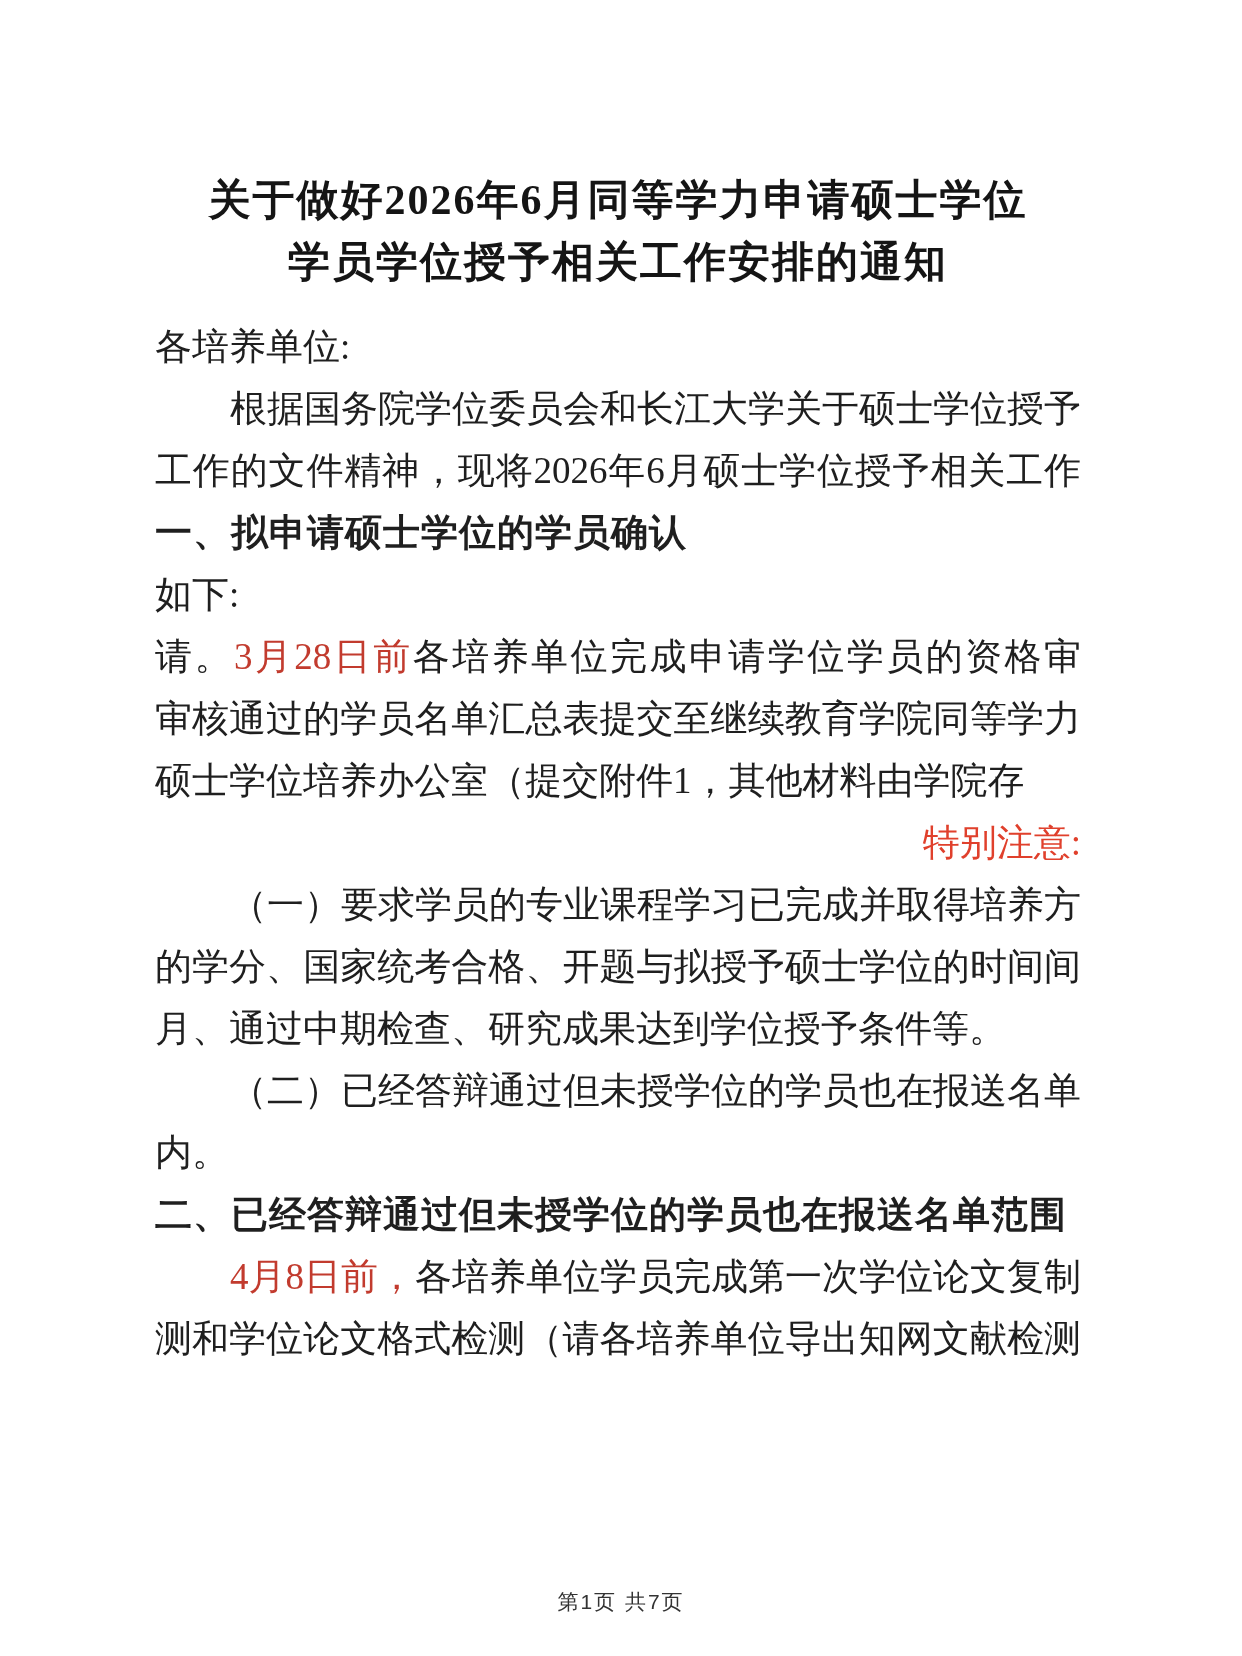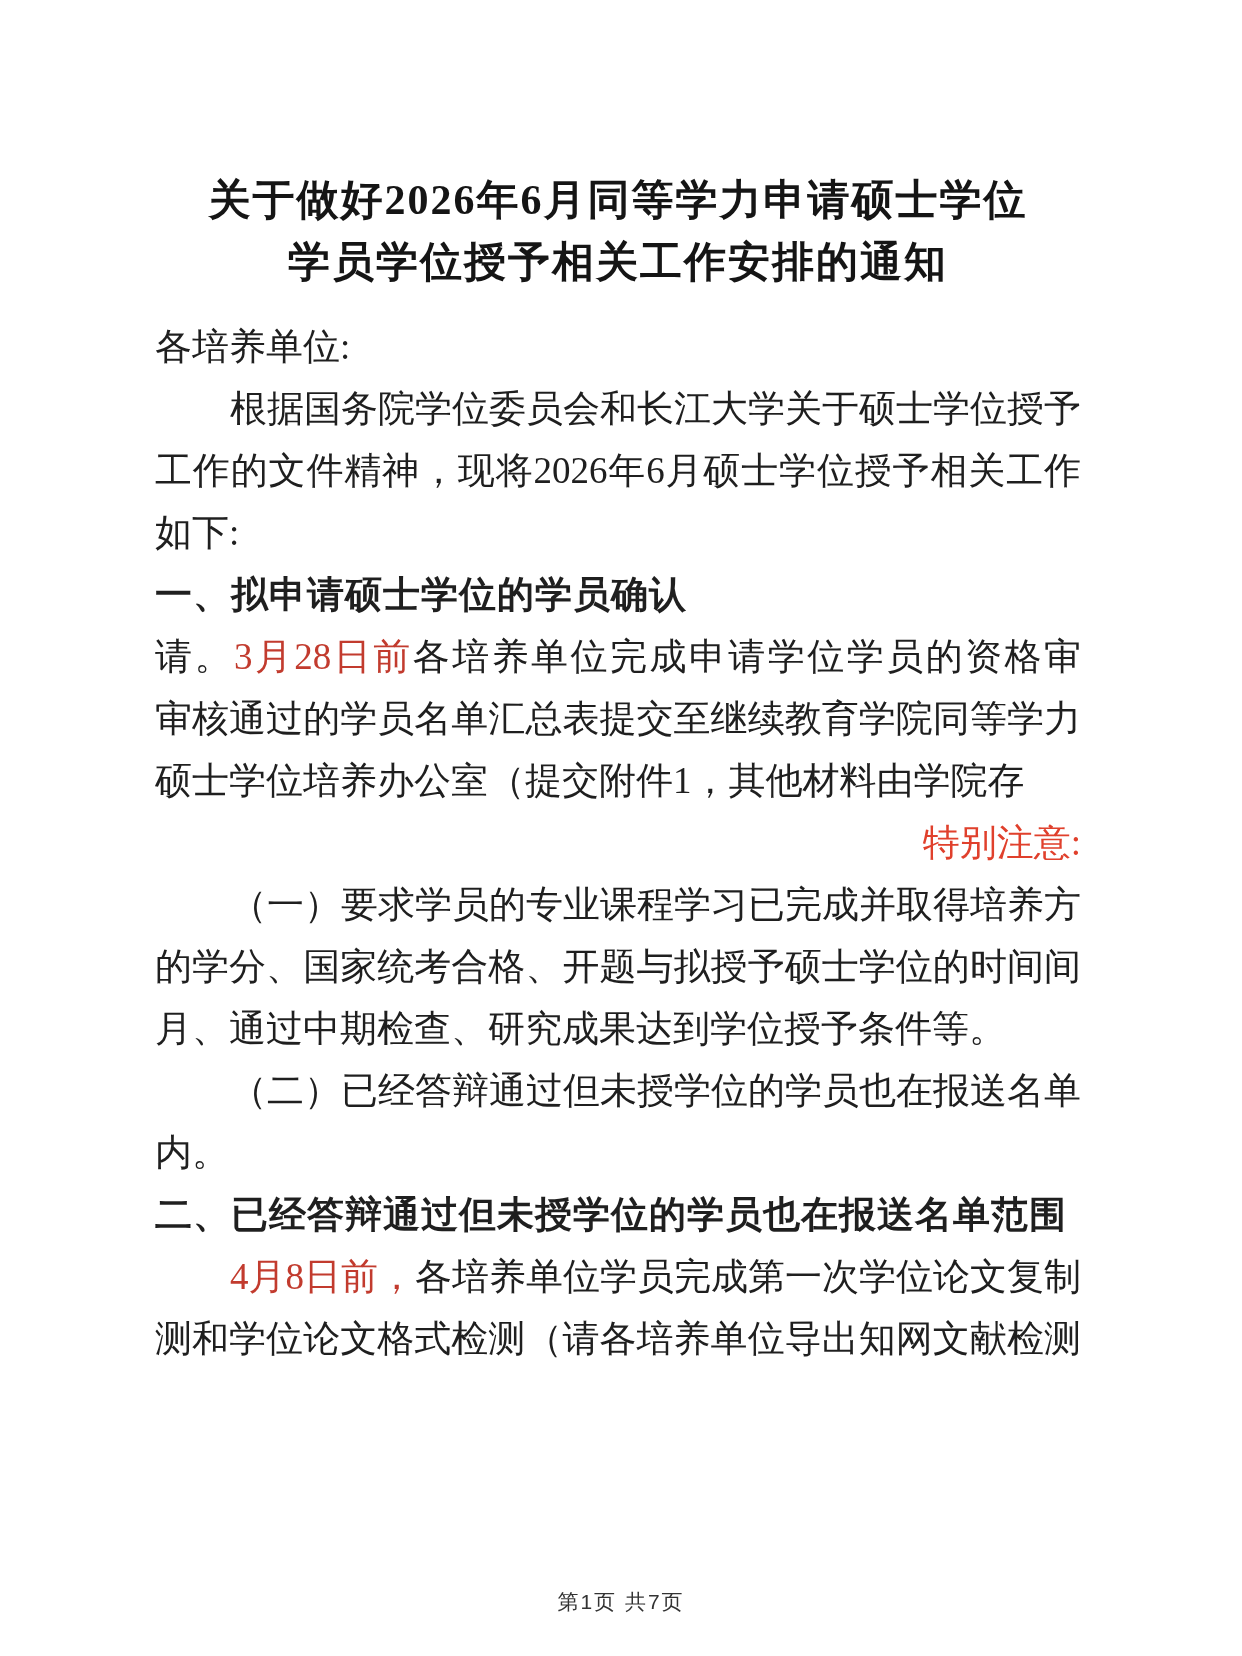--- a/index.html
+++ b/index.html
@@ -85,26 +85,26 @@
       </div>
 
       <div class="line justify indent">
         <span>根据国务院学位委员会和长江大学关于硕士学位授予相关</span>
       </div>
 
       <div class="line justify">
         <span>工作的文件精神，现将2026年6月硕士学位授予相关工作安排</span>
       </div>
 
+      <div class="line heading">
+        <span>一、拟申请硕士学位的学员确认</span>
+      </div>
+
       <div class="line">
         <span>如下:</span>
-      </div>
-
-      <div class="line heading">
-        <span>一、拟申请硕士学位的学员确认</span>
       </div>
 
 
       <div class="line justify">
         <span>请。</span><span class="red">3月28日前</span><span>各培养单位完成申请学位学员的资格审核，并将</span>
       </div>
 
       <div class="line justify">
         <span>审核通过的学员名单汇总表提交至继续教育学院同等学力申请</span>
       </div>

